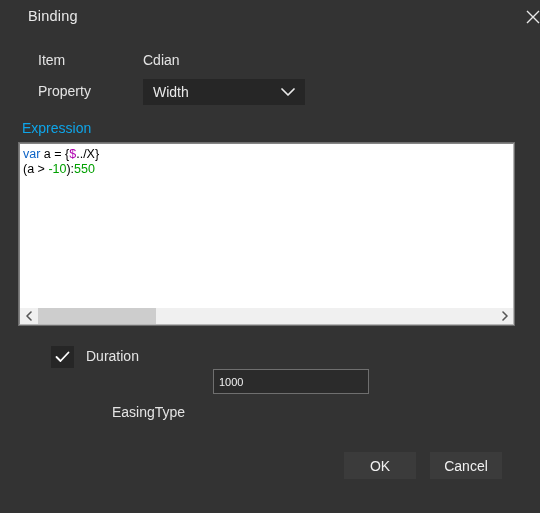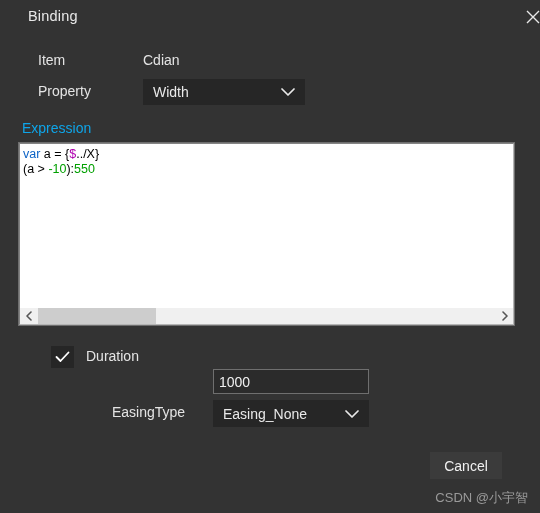--- a/index.html
+++ b/index.html
@@ -203,21 +203,21 @@
 
   #input-duration {
     position: absolute;
     left: 213px; top: 369px;
     width: 156px; height: 25px;
     box-sizing: border-box;
     background: #2b2b2b;
     border: 1px solid #6f6f6f;
     color: #f0f0f0;
     font-family: "Liberation Sans", sans-serif;
-    font-size: 14px;
+    font-size: 11px;
     padding: 0 5px;
     outline: none;
   }
 
   
   .dlg-btn {
     position: absolute;
     height: 27px;
     background: #3b3b3b;
     border: none;
@@ -289,25 +289,17 @@
   <div id="checkbox-behavior">
     <svg width="15" height="12" viewBox="0 0 15 12" aria-hidden="true">
       <path d="M1.5 6 L5.5 10 L13.5 1.5" stroke="#ffffff" stroke-width="1.8" fill="none" stroke-linecap="round" stroke-linejoin="round"></path>
     </svg>
   </div>
   <div id="lbl-behavior">Duration</div>
 
   <input id="input-duration" type="text" value="1000" style="">
 
   <div id="lbl-easing">EasingType</div>
-  <div class="combo" id="combo-easing">
-    <span class="combo-text">Easing_None</span>
-    <span class="combo-arrow">
-      <svg width="14" height="9" viewBox="0 0 14 9" aria-hidden="true">
-        <path d="M1 1.5 L7 7.5 L13 1.5" stroke="#e9e9e9" stroke-width="1.7" fill="none" stroke-linecap="round" stroke-linejoin="round"></path>
-      </svg>
-    </span>
-  </div>
-
+
+  <button class="dlg-btn" id="btn-ok">OK</button>
   <button class="dlg-btn" id="btn-cancel">Cancel</button>
 
-  <div id="watermark">CSDN @小宇智</div>
 </div>
 
 </body></html>

